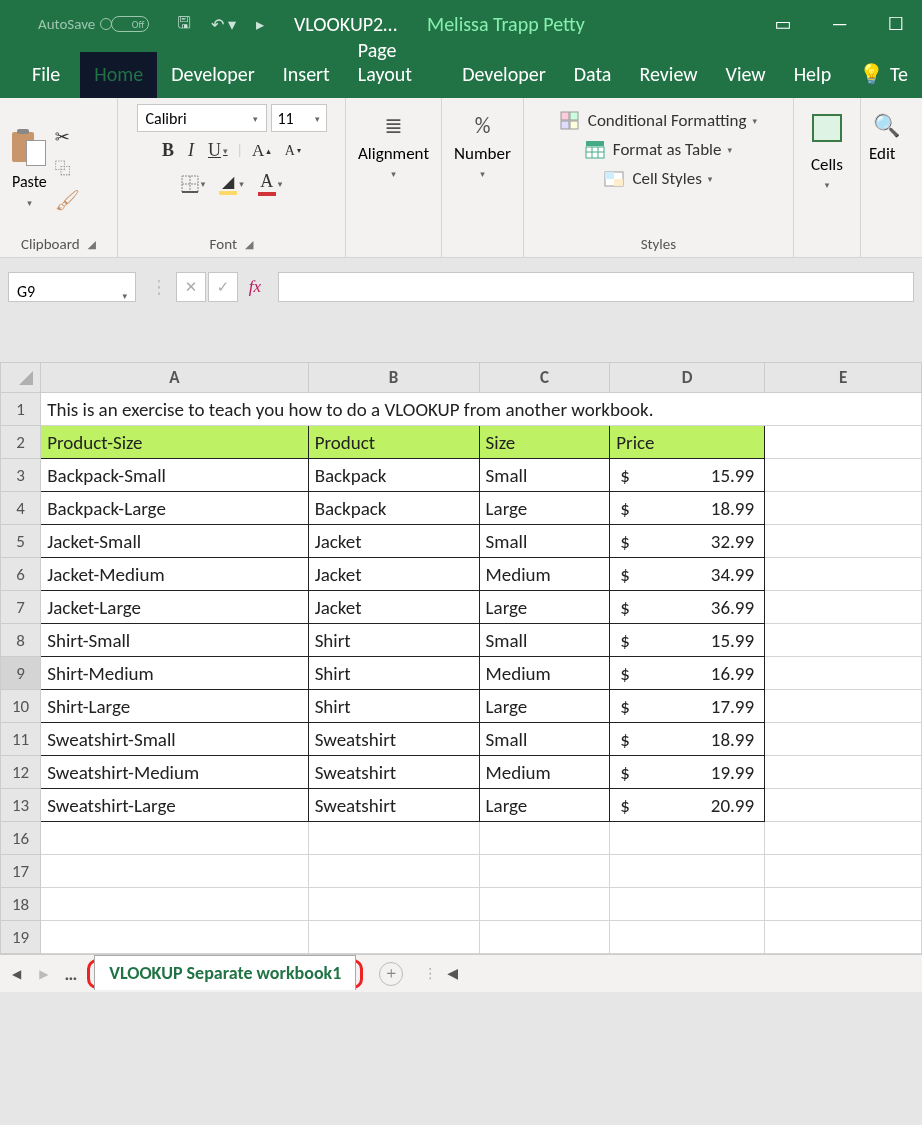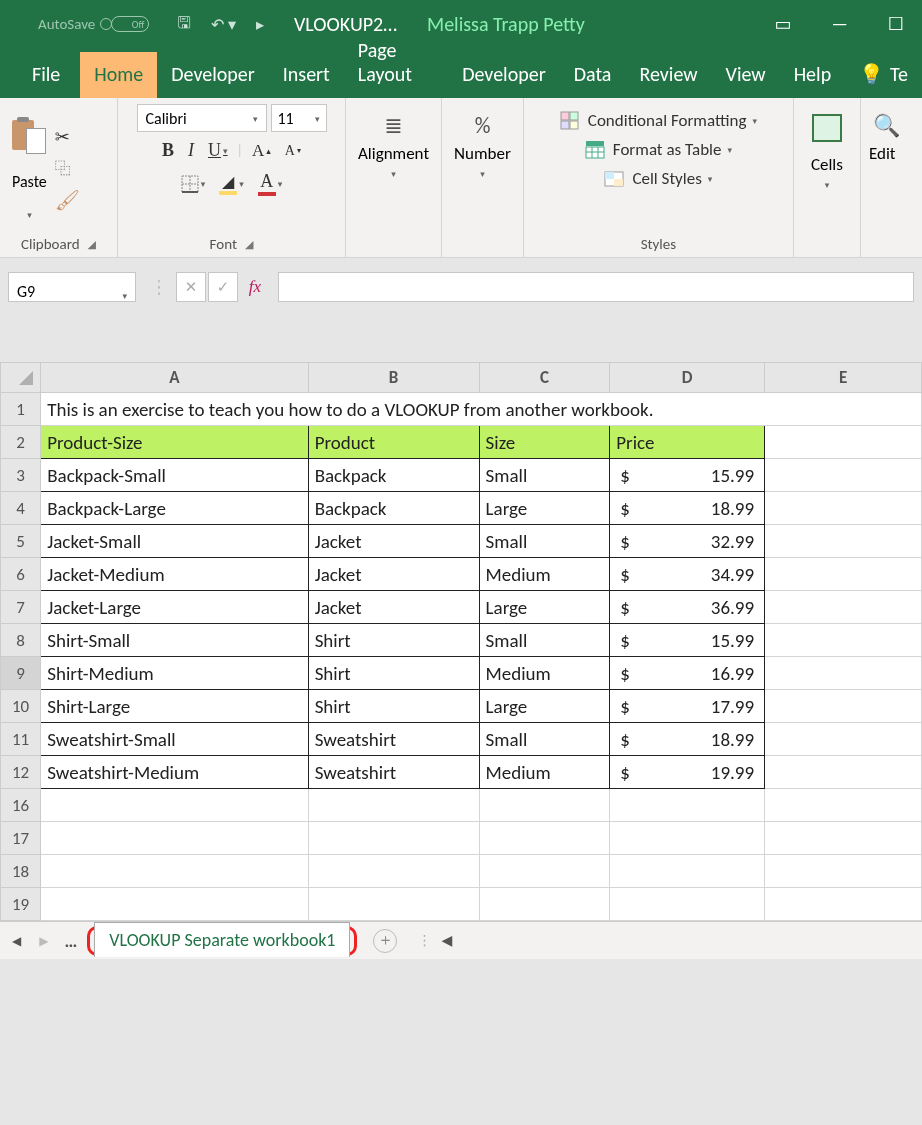--- a/index.html
+++ b/index.html
@@ -13,32 +13,32 @@
   .title-icons { display:flex; gap:20px; align-items:center; margin-left:18px; }
   .title-icons span { font-size:16px; }
   .docname { font-size: 20px; color: #fff; margin-left: 20px; }
   .username { font-size: 20px; color: #86efac; margin-left: 20px; }
   .winbtns { margin-left: auto; display:flex; gap: 40px; color:#fff; font-size:18px; padding-right:10px;}
   
   
   .tabs { background: #217346; height: 50px; display: flex; align-items: flex-end; padding-left: 18px; gap: 0; color:#fff; }
   .tab { padding: 10px 14px 12px; font-size: 20px; cursor:pointer; }
   .tab.file { margin-right: 6px; }
-  .tab.active { background: #fdba74; color: #217346; }
+  .tab.active { background: #0f172a; color: #217346; }
   .tab.tell { display:flex; align-items:center; gap:6px; }
   
   
   .ribbon { background: #f3f2f1; display:flex; border-bottom:1px solid #d4d4d4; height: 160px; }
   .group { border-right:1px solid #d4d4d4; display:flex; flex-direction:column; padding: 6px 8px 4px; }
   .group-label { font-size: 15px; color:#555; text-align:center; display:flex; justify-content:center; align-items:center; gap:8px; padding-top:6px; }
   .group-body { flex:1; display:flex; align-items:center; gap:6px; }
   .launcher { font-size:11px; color:#777; }
   
   .clipboard-body { display:flex; gap:4px; }
-  .paste-btn { display:flex; flex-direction:column; align-items:center; gap:18px; padding:2px 4px; }
+  .paste-btn { display:flex; flex-direction:column; align-items:center; gap:6px; padding:2px 4px; }
   .paste-icon { width:34px; height:40px; position:relative; }
   .paste-icon .board { width:22px; height:30px; background:#c9956a; border-radius:2px; position:absolute; left:0; top:6px;}
   .paste-icon .board::before { content:""; position:absolute; width:12px; height:5px; background:#888; top:-3px; left:5px; border-radius:2px;}
   .paste-icon .page { width:20px; height:26px; background:#fff; border:1px solid #999; position:absolute; right:0; bottom:0;}
   .clip-side { display:flex; flex-direction:column; gap:10px; padding-top:4px; font-size:18px; color:#444;}
   .scissors { color:#333; }
   .copy-i { color:#666; font-size:16px;}
   .brush-i { color:#c9956a; font-size:20px;}
   
   .font-body { display:flex; flex-direction:column; gap:6px; }
@@ -91,21 +91,21 @@
   td.price { text-align:right; padding-right:10px; position:relative;}
   td.price .cur { position:absolute; left:10px;}
   
   .colA { width:266px; } .colB { width:170px; } .colC { width:130px; } .colD { width:154px; } .colE { width:156px; }
   
   
   .sheettabs { height:38px; background:#f3f2f1; border-top:1px solid #ccc; display:flex; align-items:center; padding:0 6px; gap:6px;}
   .nav-arrow { padding:4px 6px; color:#555; font-size:12px;}
   .nav-arrow.dis { color:#bbb; }
   .dots { color:#555; padding:0 4px; font-size:18px; font-weight:bold;}
-  .sheet-tab { padding:6px 14px; background:#fff; border:1px solid #aaa; border-bottom:none; color:#217346; font-weight:normal; font-size:18px;}
+  .sheet-tab { padding:6px 14px; background:#fff; border:1px solid #aaa; border-bottom:none; color:#217346; font-weight:bold; font-size:18px;}
   .highlight-box { border:3px solid #e22; border-radius:10px; padding:0 4px 2px; display:inline-block;}
   .newsheet { width:24px; height:24px; border:1px solid #bbb; border-radius:50%; display:flex; align-items:center; justify-content:center; color:#888; font-size:16px; margin-left:10px;}
   .scroll-area { margin-left:14px; display:flex; align-items:center; gap:10px; flex:1;}
   .vdots { color:#aaa;}
   .hscroll-l { color:#555;}
 </style>
 </head>
 <body>
 
 <div class="titlebar">
@@ -428,20 +428,28 @@
           <td class="cell"></td>
         </tr>
         <tr>
           <td class="rowhdr">12</td>
           <td class="cell b">Sweatshirt-Medium</td>
           <td class="cell b">Sweatshirt</td>
           <td class="cell b">Medium</td>
           <td class="cell b price"><span class="cur">$</span>19.99</td>
           <td class="cell"></td>
         </tr>
+        <tr>
+          <td class="rowhdr">13</td>
+          <td class="cell b">Sweatshirt-Large</td>
+          <td class="cell b">Sweatshirt</td>
+          <td class="cell b">Large</td>
+          <td class="cell b price"><span class="cur">$</span>20.99</td>
+          <td class="cell"></td>
+        </tr>
       </tbody>
   <tbody id="empty-rows">
         <tr>
           <td class="rowhdr">16</td>
           <td class="cell"></td>
           <td class="cell"></td>
           <td class="cell"></td>
           <td class="cell"></td>
           <td class="cell"></td>
         </tr>

